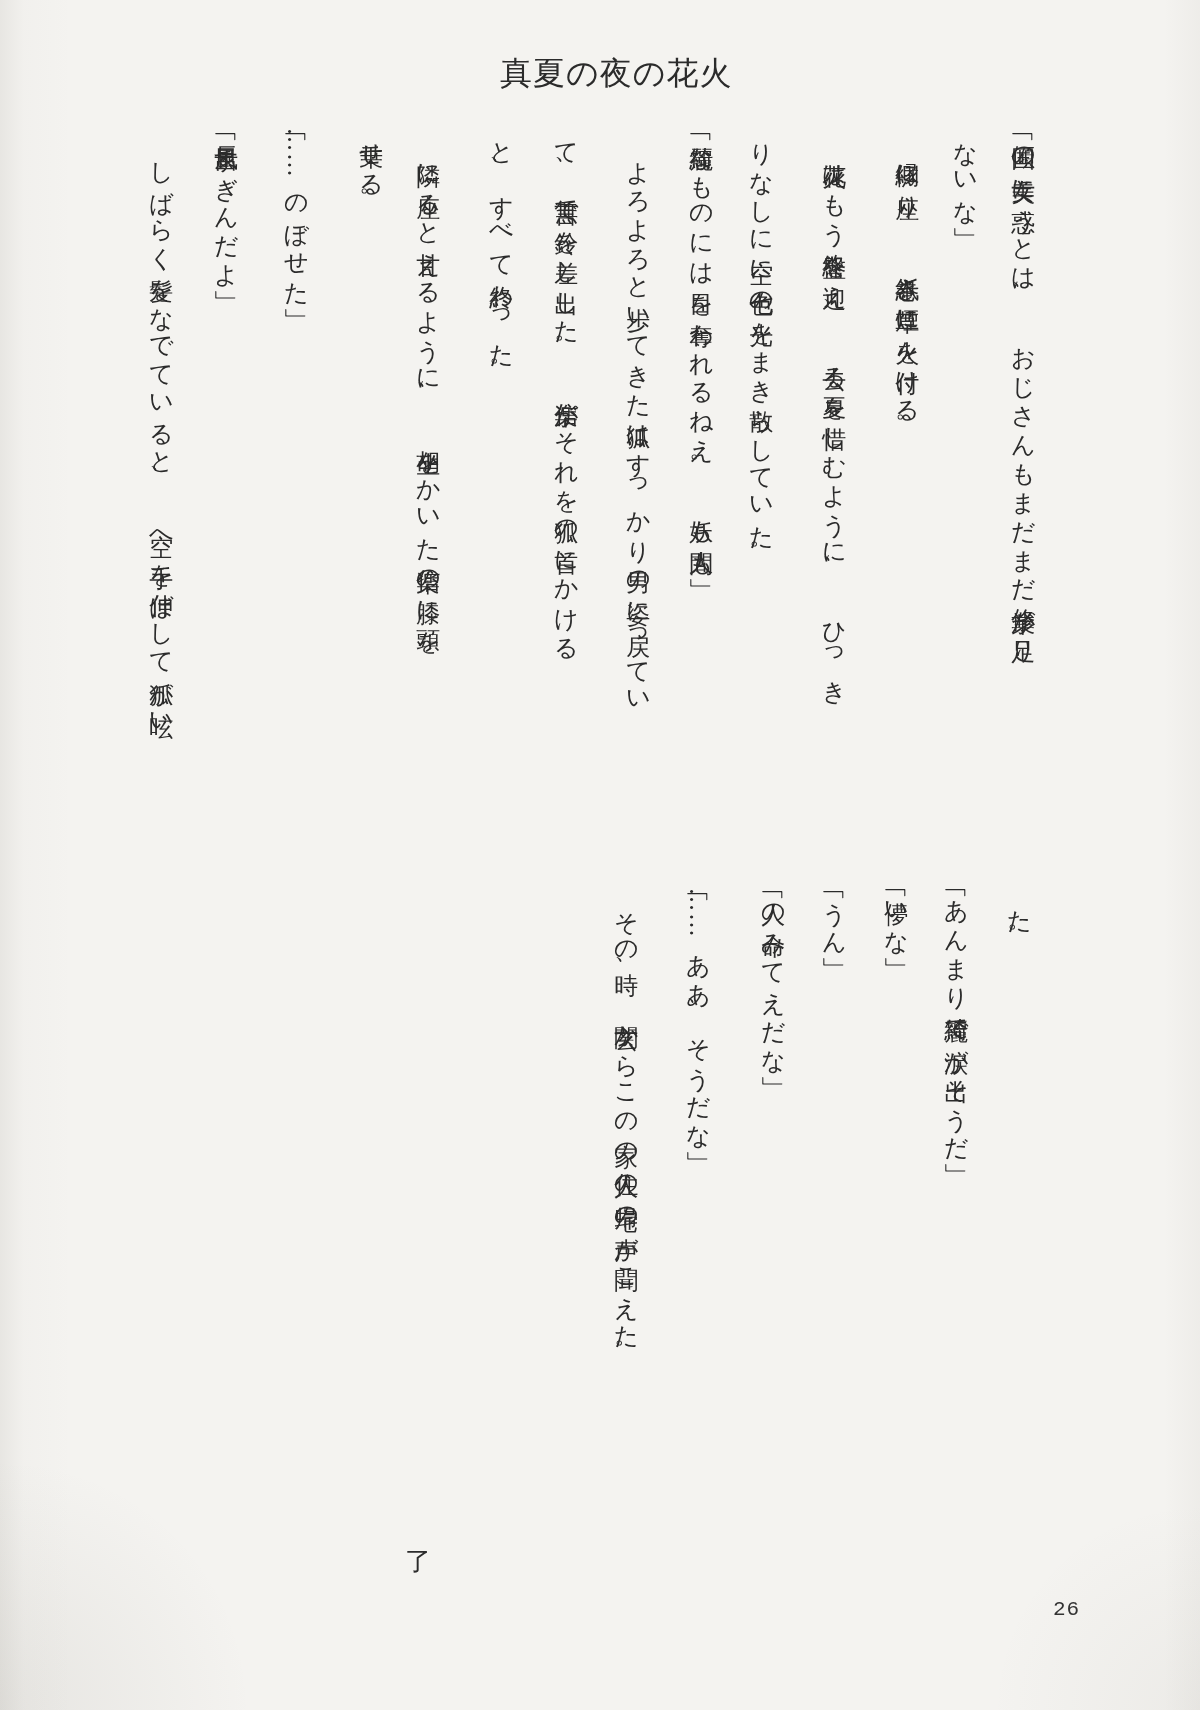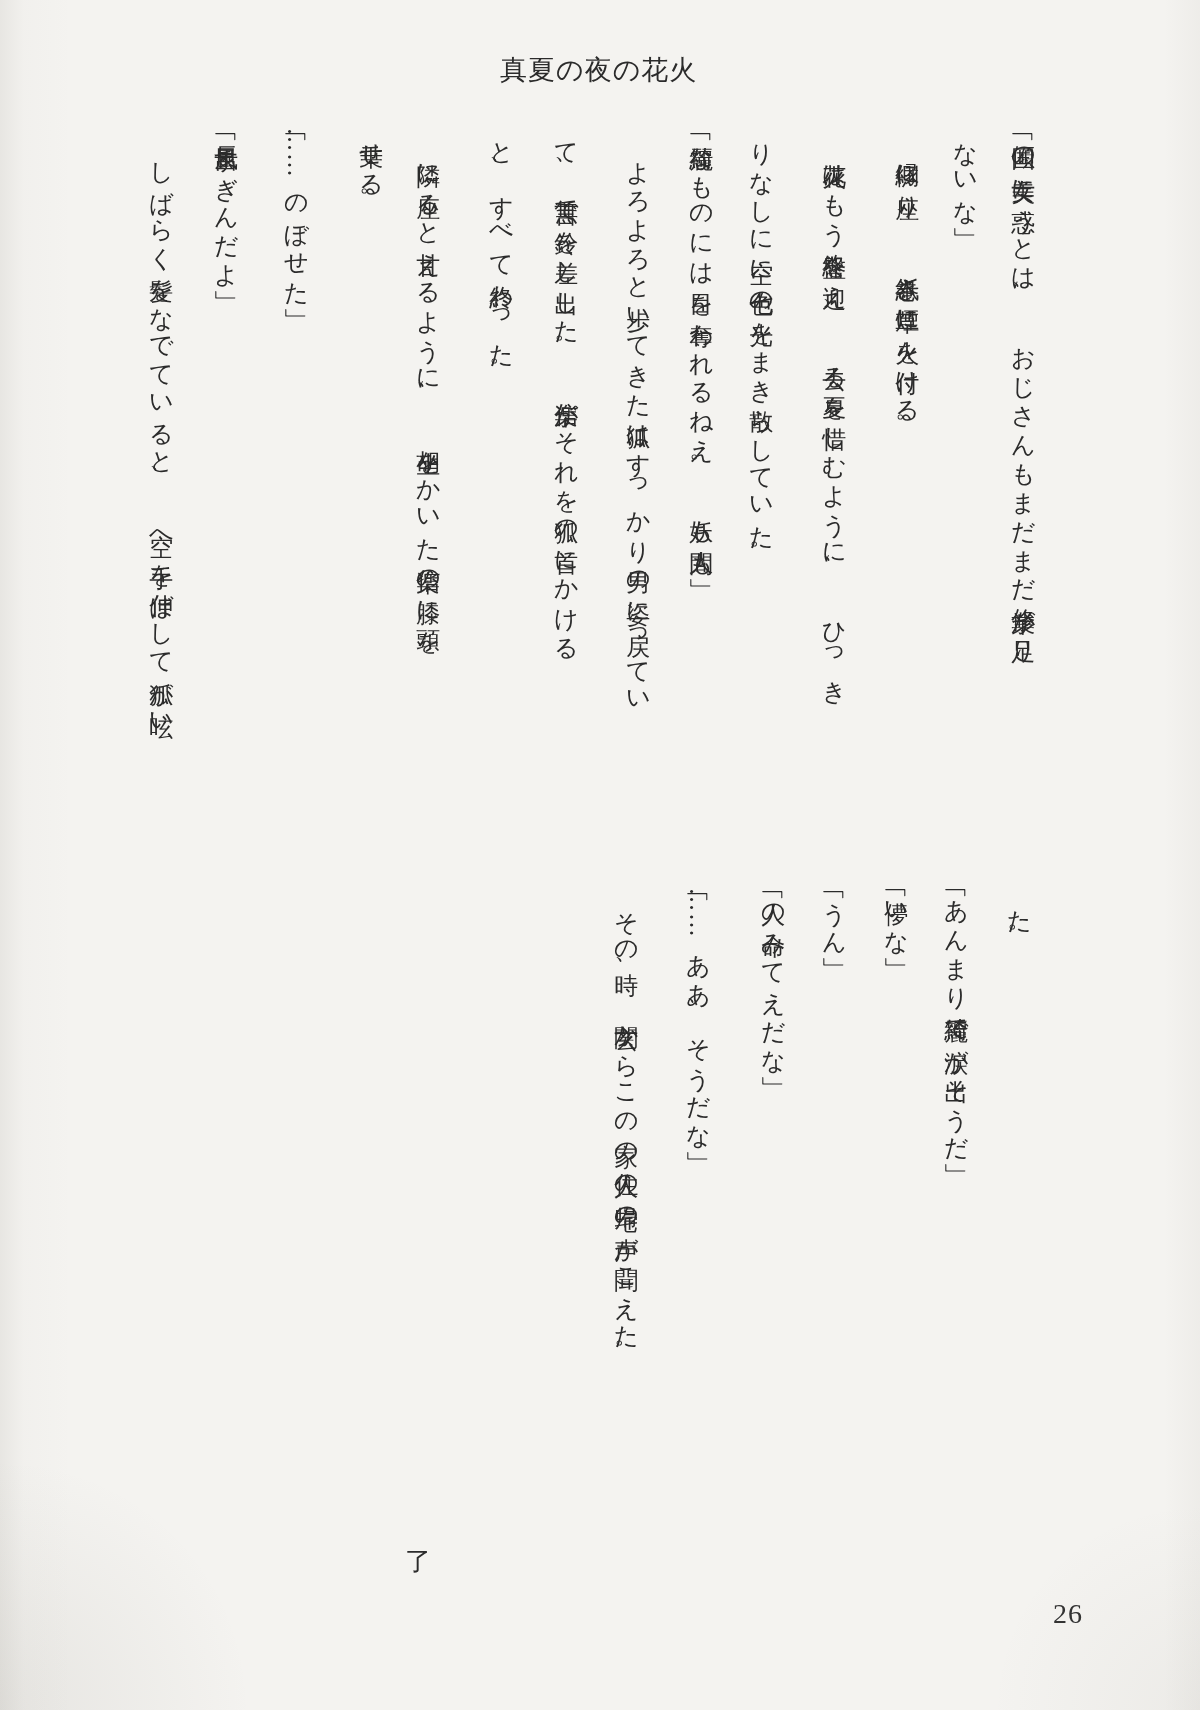--- a/index.html
+++ b/index.html
@@ -14,21 +14,21 @@
       radial-gradient(circle at 100% 100%, rgba(110,105,95,0.06) 0%, rgba(0,0,0,0) 10%),
       #f4f3f0;
     overflow:hidden;
     font-family:"DejaVu Serif","Liberation Serif",serif;
     color:#2b2b2b;
   }
   .title{
     position:absolute;
     left:500px;
     top:52px;
-    font-size:27px;
+    font-size:32px;
     font-weight:normal;
     letter-spacing:1px;
     margin:0;
     white-space:nowrap;
   }
   .vcol{
     position:absolute;
     writing-mode:vertical-rl;
     text-orientation:mixed;
     font-size:24px;
@@ -62,22 +62,22 @@
   .end-mark{
     position:absolute;
     left:405px;
     top:1544px;
     font-size:26px;
   }
   .page-number{
     position:absolute;
     left:1053px;
     top:1598px;
-    font-family:Liberation Serif, serif;
-    font-size:28px;
+    font-family:Liberation Mono, monospace;
+    font-size:21px;
     color:#333;
     letter-spacing:1px;
   }
 </style>
 </head>
 <body>
 
 <div class="page">
 
   <h1 class="title">真夏の夜の花火</h1>

